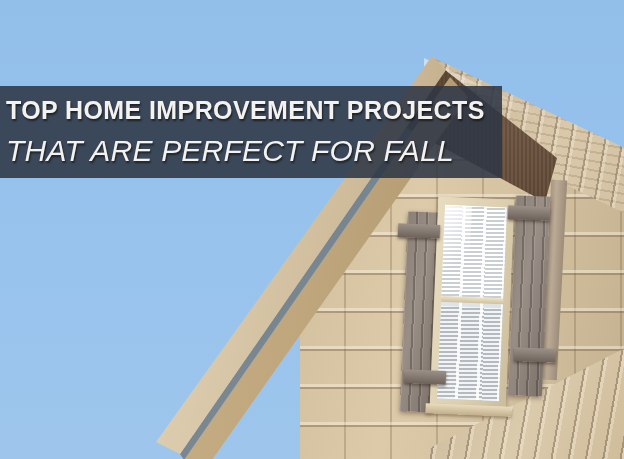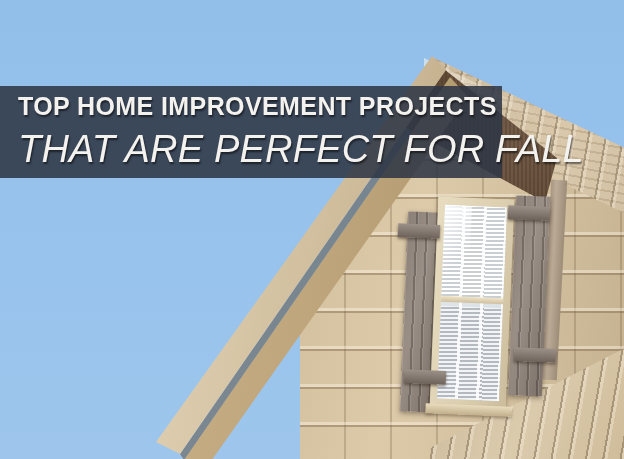--- a/index.html
+++ b/index.html
@@ -325,39 +325,39 @@
   .banner {
     position: absolute;
     left: 0;
     top: 86px;
     width: 502px;
     height: 92px;
     background: rgba(47, 55, 70, 0.88);
     display: flex;
     flex-direction: column;
     justify-content: center;
-    padding-left: 18px;
+    padding-left: 6px;
     box-sizing: border-box;
   }
   .banner-line1 {
     color: #f4f2ee;
     font-family: "Liberation Sans", sans-serif;
     font-weight: bold;
     font-size: 25px;
     letter-spacing: 0.4px;
     line-height: 1.05;
     text-shadow: 1px 2px 2px rgba(0,0,0,0.55);
     white-space: nowrap;
   }
   .banner-line2 {
     color: #f4f2ee;
     font-family: "Liberation Sans", sans-serif;
     font-style: italic;
     font-weight: normal;
-    font-size: 38px;
+    font-size: 30px;
     letter-spacing: 0.2px;
     line-height: 1.1;
     margin-top: 10px;
     text-shadow: 1px 2px 2px rgba(0,0,0,0.55);
     white-space: nowrap;
   }
 </style>
 </head>
 <body>
 

